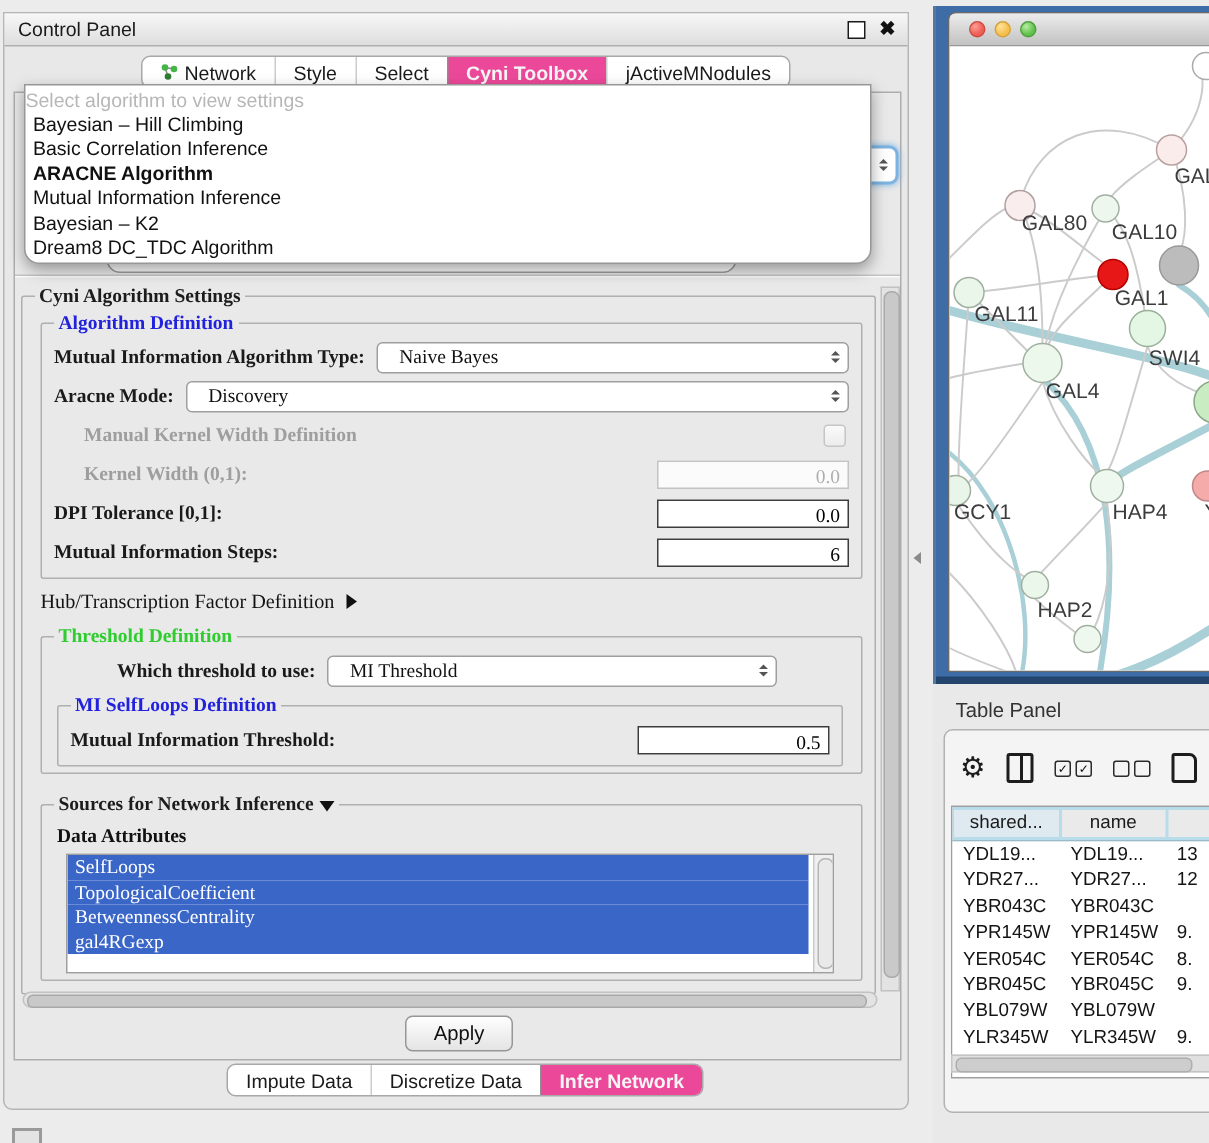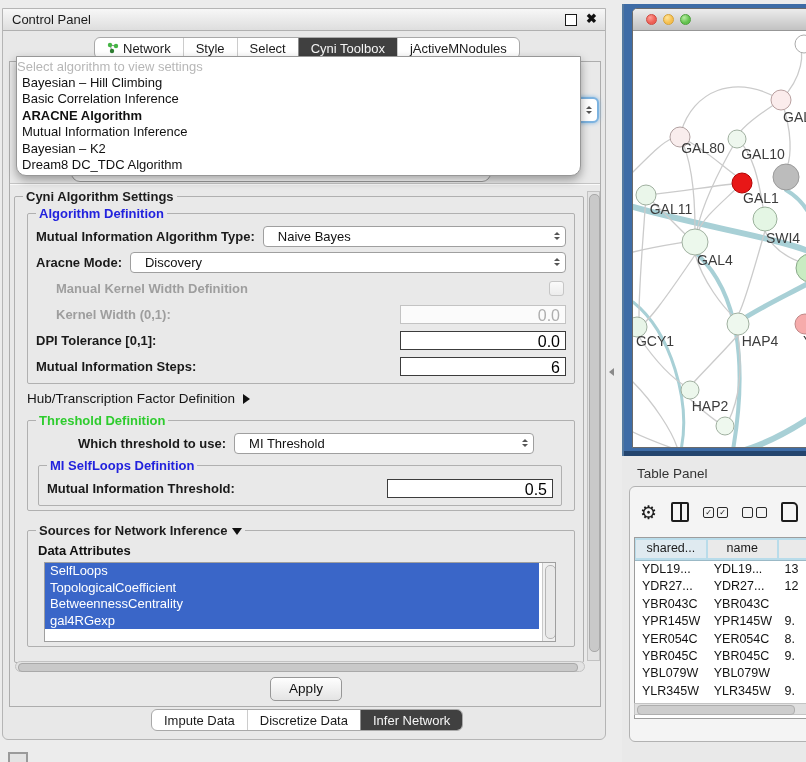--- a/index.html
+++ b/index.html
@@ -12,21 +12,21 @@
   .cp-titlebar{position:absolute;left:0;top:0;right:0;height:22px;
     background:linear-gradient(#f7f7f7,#dedede);border-bottom:1px solid #b0b0b0;
     display:flex;align-items:center;font-size:13px;color:#1a1a1a;padding-left:9px;box-sizing:border-box;}
   .cp-float{position:absolute;right:28px;top:5px;width:10px;height:10px;border:1.6px solid #1a1a1a;background:#fff;}
   .cp-close{position:absolute;right:8px;top:2px;font-size:13px;font-weight:bold;color:#111;cursor:default;}
 
   
   .seg{position:absolute;display:flex;background:#fff;border:1px solid #a8a8a8;border-radius:6px;overflow:hidden;height:22px;box-sizing:border-box;}
   .seg .tab{display:flex;align-items:center;gap:4px;padding:0 12px;font-size:13px;color:#1a1a1a;border-left:1px solid #ccc;white-space:nowrap;}
   .seg .tab:first-child{border-left:none;}
-  .seg .tab.selected{background:#404040;color:#f5f5f5;border-left-color:#8e8e8e;}
+  .seg .tab.selected{background:#ec4899;color:#f5f5f5;border-left-color:#8e8e8e;font-weight:bold;}
   .top-tabs{top:28px;left:91px;}
   .bottom-tabs{top:700px;left:148px;}
 
   
   .cp-inner{position:absolute;left:6px;top:52px;width:592px;height:646px;background:#e9e9e9;
     border:1px solid #adadad;box-sizing:border-box;}
 
   
   .combo-sliver{position:absolute;left:516px;top:88px;width:80px;height:26px;background:#fff;
     border:2px solid #7db3e0;border-radius:6px;box-shadow:0 0 4px #7db3e0;box-sizing:border-box;z-index:1;
@@ -38,37 +38,37 @@
   .popup{position:absolute;left:13px;top:47px;width:565px;height:120px;background:#fff;
     border:1px solid #979797;border-radius:0 0 10px 10px;box-shadow:0 4px 10px rgba(0,0,0,.35);
     z-index:5;box-sizing:border-box;padding-top:2px;}
   .popup-header{font-size:13px;color:#b7b7b7;height:16px;line-height:16px;}
   .dd-item{font-size:13px;color:#111;height:16.4px;line-height:16.4px;padding-left:5px;white-space:nowrap;}
   .dd-item.bold{font-weight:bold;}
 
   .separator{position:absolute;left:7px;top:174px;width:590px;height:0;border-top:1px solid #c4c4c4;border-bottom:1px solid #fafafa;}
 
   
-  fieldset{border:1px solid #b0b0b0;border-radius:2px;margin:0;padding:2px 8px 4px 8px;box-sizing:border-box;background:transparent;}
+  fieldset{border:1px solid #b0b0b0;border-radius:2px;margin:0;padding:2px 8px 4px 8px;box-sizing:border-box;background:transparent;font-family:Liberation Serif, serif;}
   legend{font-size:13px;font-weight:bold;color:#1c1c1c;padding:0 3px;}
   legend.blue{color:#2222dd;}
   legend.green{color:#2ecc2e;}
   .cyni-fieldset{position:absolute;left:11px;top:180px;width:570px;height:474px;}
 
   .frow{display:flex;align-items:center;height:26px;}
   .flabel{font-size:13px;font-weight:bold;color:#1a1a1a;white-space:nowrap;}
   .flabel.disabled{color:#9e9e9e;margin-left:20px;}
   .combo{display:flex;align-items:center;background:#fff;border:1px solid #9f9f9f;border-radius:4px;height:21px;box-sizing:border-box;margin-left:8px;}
   .combo .combo-value{font-size:13px;color:#111;padding-left:14px;white-space:nowrap;}
   .stepper{margin-left:auto;margin-right:5px;display:flex;flex-direction:column;gap:2px;}
   .stepper i{display:block;width:0;height:0;border:3.5px solid transparent;}
   .stepper i.up{border-bottom-color:#555;border-top-width:0;}
   .stepper i.down{border-top-color:#555;border-bottom-width:0;}
   .grow{flex:1;}
-  .field{width:166px;height:19px;background:#fff;border:1.5px solid #3c3c3c;font-size:16px;color:#000;
+  .field{width:128px;height:19px;background:#fff;border:1.5px solid #3c3c3c;font-size:13px;color:#000;
     text-align:right;padding-right:5px;line-height:19px;box-sizing:border-box;margin-left:auto;}
   .field.disabled{border:1px solid #c3c3c3;color:#aeaeae;background:#fbfbfb;}
   .checkbox{width:13px;height:13px;border:1px solid #c6c6c6;border-radius:3px;background:linear-gradient(#fafafa,#ececec);margin-left:auto;margin-right:2px;}
 
   .hub-row{display:flex;align-items:center;gap:8px;font-size:13.5px;color:#141414;margin:7px 0 7px 4px;}
   .tri-right{width:0;height:0;border-left:7px solid #111;border-top:5px solid transparent;border-bottom:5px solid transparent;}
   .tri-down{width:0;height:0;border-top:7px solid #111;border-left:5px solid transparent;border-right:5px solid transparent;display:inline-block;margin-left:4px;vertical-align:middle;}
 
   .attr-title{font-size:13px;font-weight:bold;color:#111;margin:3px 0 4px 2px;}
   .attr-list{position:relative;margin-left:8px;width:512px;height:80px;background:#fff;border:1px solid #9f9f9f;box-sizing:border-box;overflow:hidden;}

